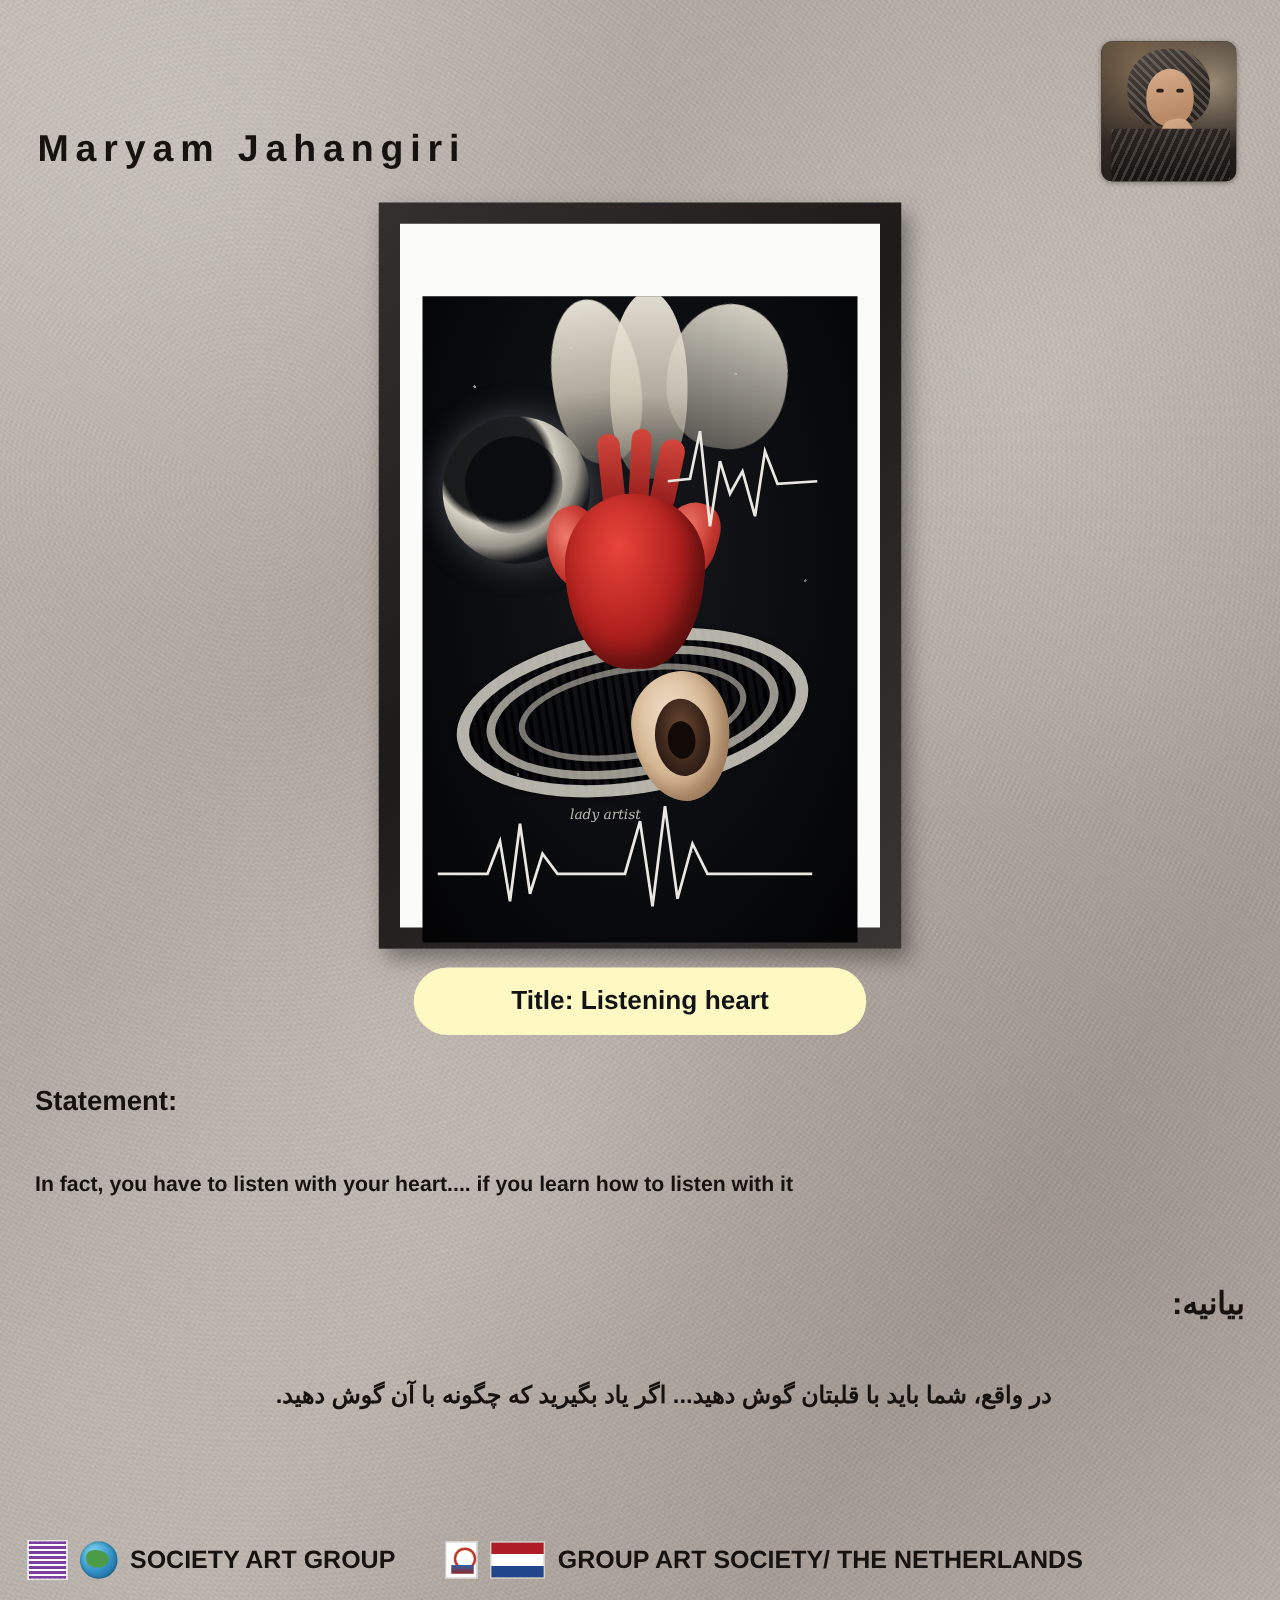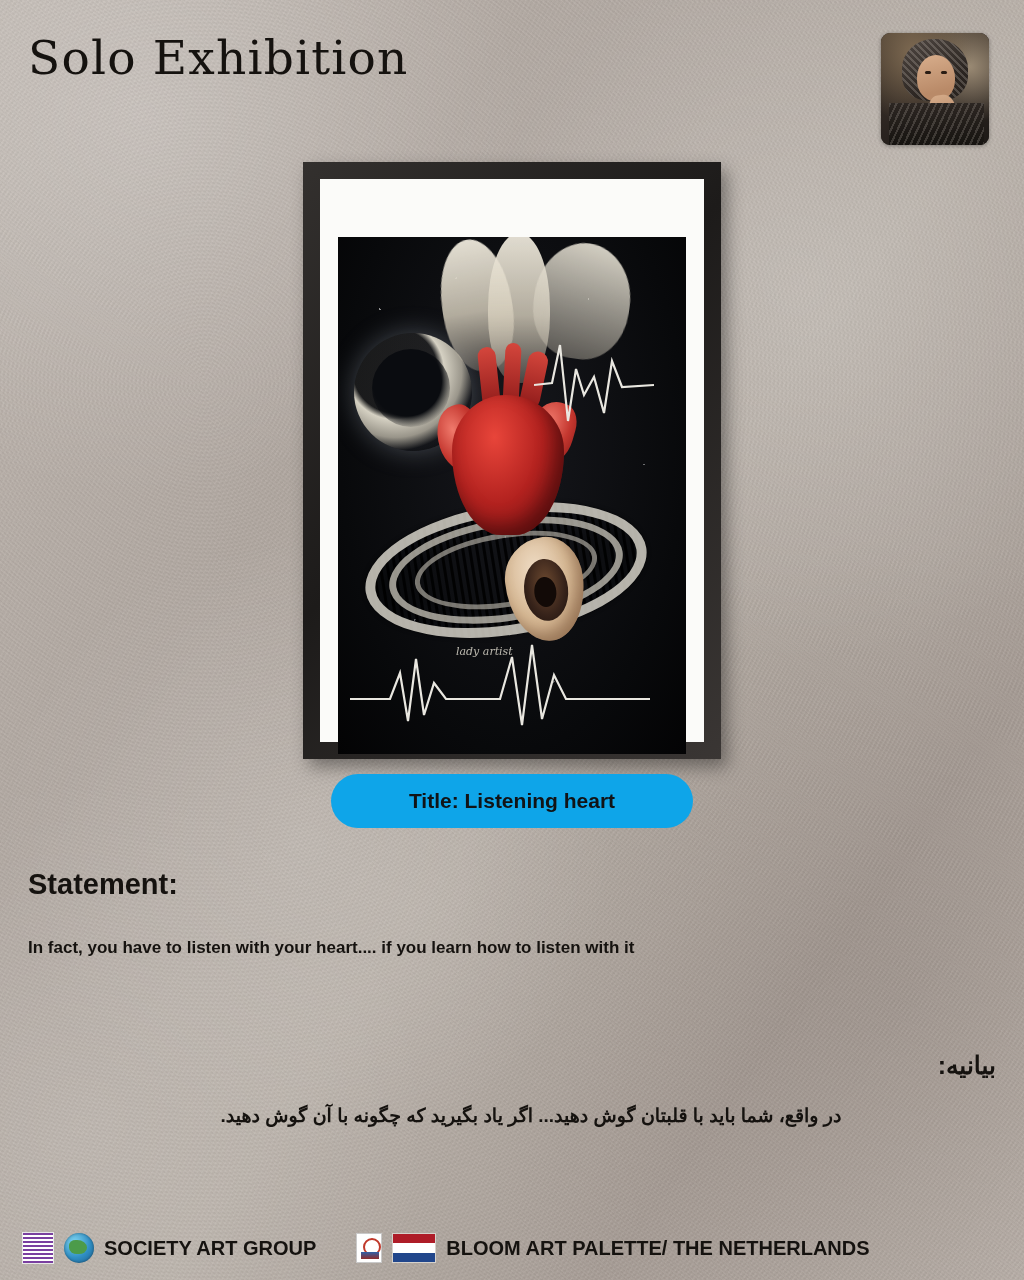--- a/index.html
+++ b/index.html
@@ -255,53 +255,53 @@
          color:#d9d5c9; font-size:11px; left:118px; top:408px; opacity:0.85; }
 
   
   .title-pill {
     position: absolute;
     left: 331px;
     top: 774px;
     width: 362px;
     height: 54px;
     border-radius: 27px;
-    background: #0ea5e9;
+    background: #fef9c3;
     display: flex;
     align-items: center;
     justify-content: center;
     font-size: 21px;
     font-weight: bold;
     color: #111316;
   }
 
   
   .statement-label {
     position: absolute;
     left: 28px;
     top: 868px;
-    font-size: 29px;
+    font-size: 22px;
     font-weight: bold;
     color: #15120f;
   }
   .statement-text {
     position: absolute;
     left: 28px;
     top: 938px;
     width: 960px;
     font-size: 17px;
     font-weight: bold;
     color: #15120f;
   }
 
   
   .fa-label {
     position: absolute;
     right: 28px;
-    top: 1051px;
+    top: 1028px;
     font-size: 25px;
     font-weight: bold;
     color: #15120f;
     direction: rtl;
   }
   .fa-text {
     position: absolute;
     right: 28px;
     top: 1104px;
     width: 930px;
@@ -372,21 +372,21 @@
     border: 1px solid #d6d2cc;
   }
 </style>
 </head>
 <body>
 
 <div class="bg"></div>
 
 <div class="page">
 
-  <div class="title-solo">Solo Exhibition</div>
+  <div class="title-artist">Maryam Jahangiri</div>
 
   <div class="avatar">
     <div class="photo-bg"></div>
     <div class="scarf"></div>
     <div class="face"></div>
     <div class="eye l"></div>
     <div class="eye r"></div>
     <div class="hand"></div>
     <div class="body"></div>
   </div>
@@ -437,16 +437,16 @@
   <div class="fa-label">بیانیه:</div>
   <div class="fa-text">در واقع، شما باید با قلبتان گوش دهید... اگر یاد بگیرید که چگونه با آن گوش دهید.</div>
 
   <div class="footer">
     <div class="qr"></div>
     <div class="logo-globe"></div>
     <div class="footer-text">SOCIETY ART GROUP</div>
     <div class="footer-spacer"></div>
     <div class="emblem"></div>
     <div class="flag-nl"></div>
-    <div class="footer-text">BLOOM ART PALETTE/ THE NETHERLANDS</div>
+    <div class="footer-text">GROUP ART SOCIETY/ THE NETHERLANDS</div>
   </div>
 
 </div>
 
 </body></html>

